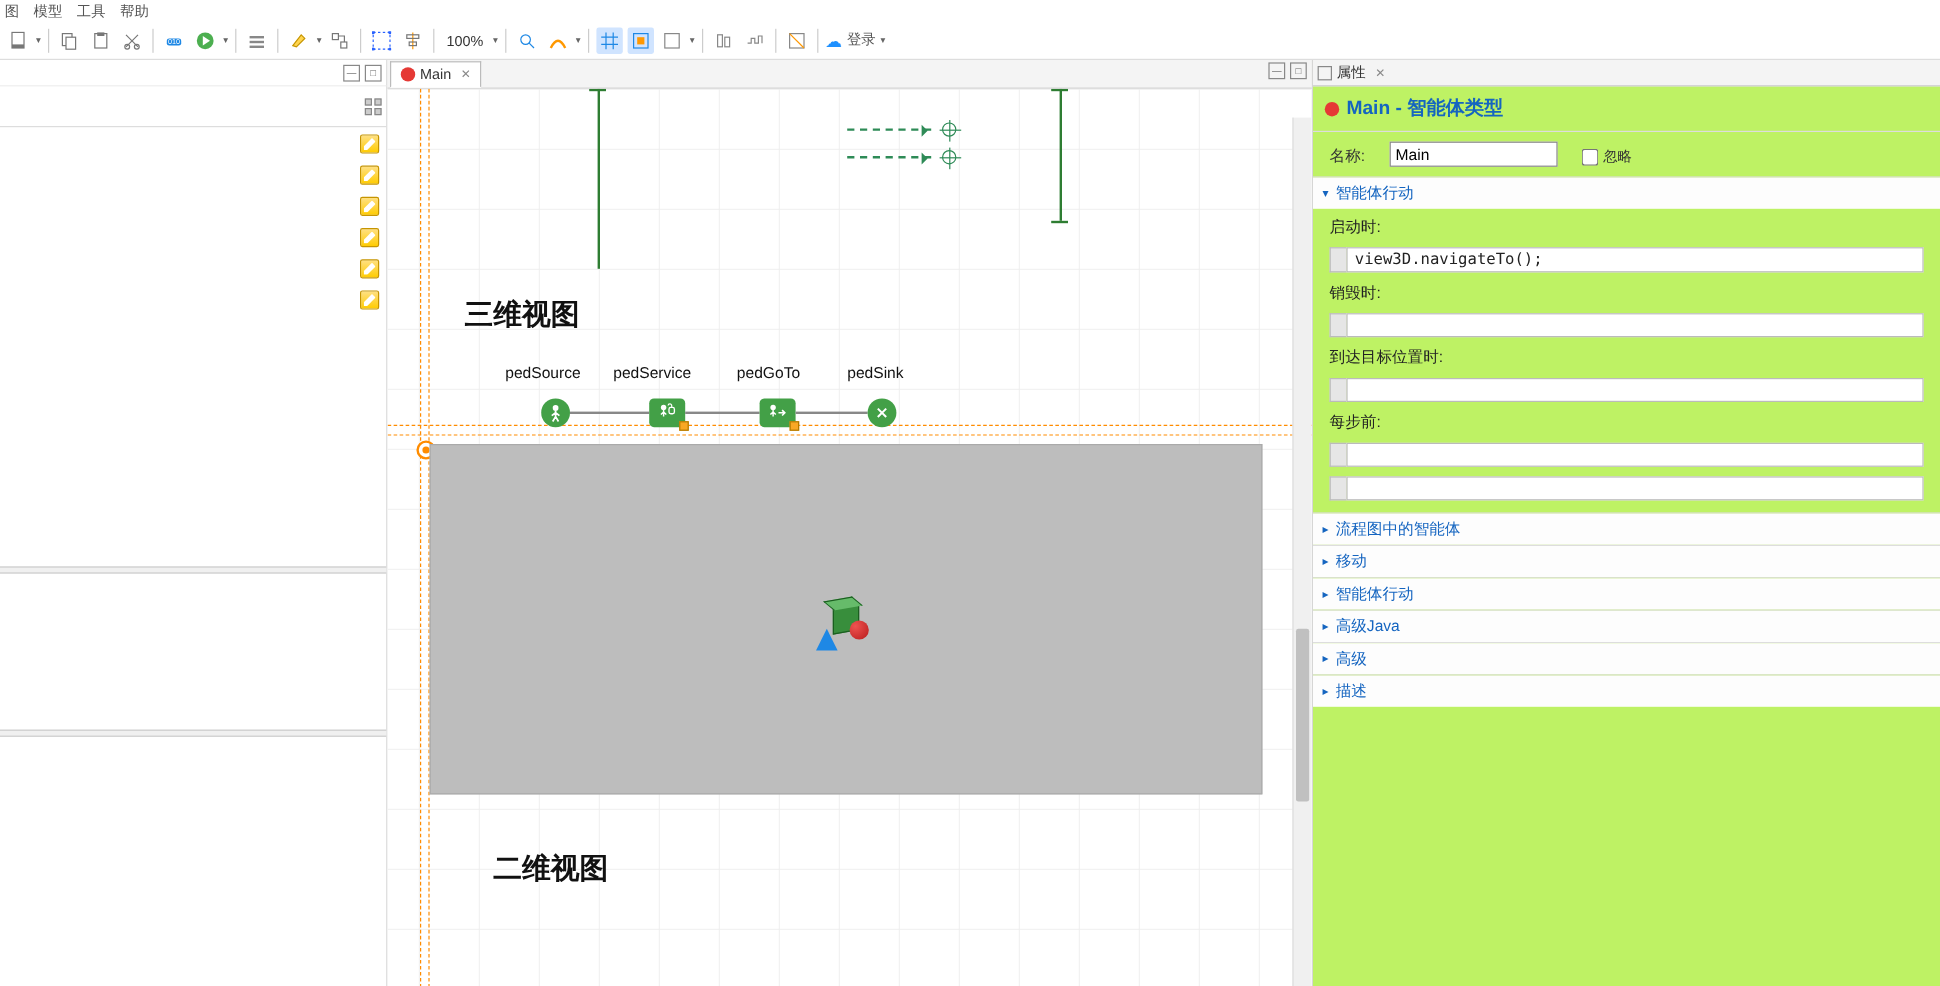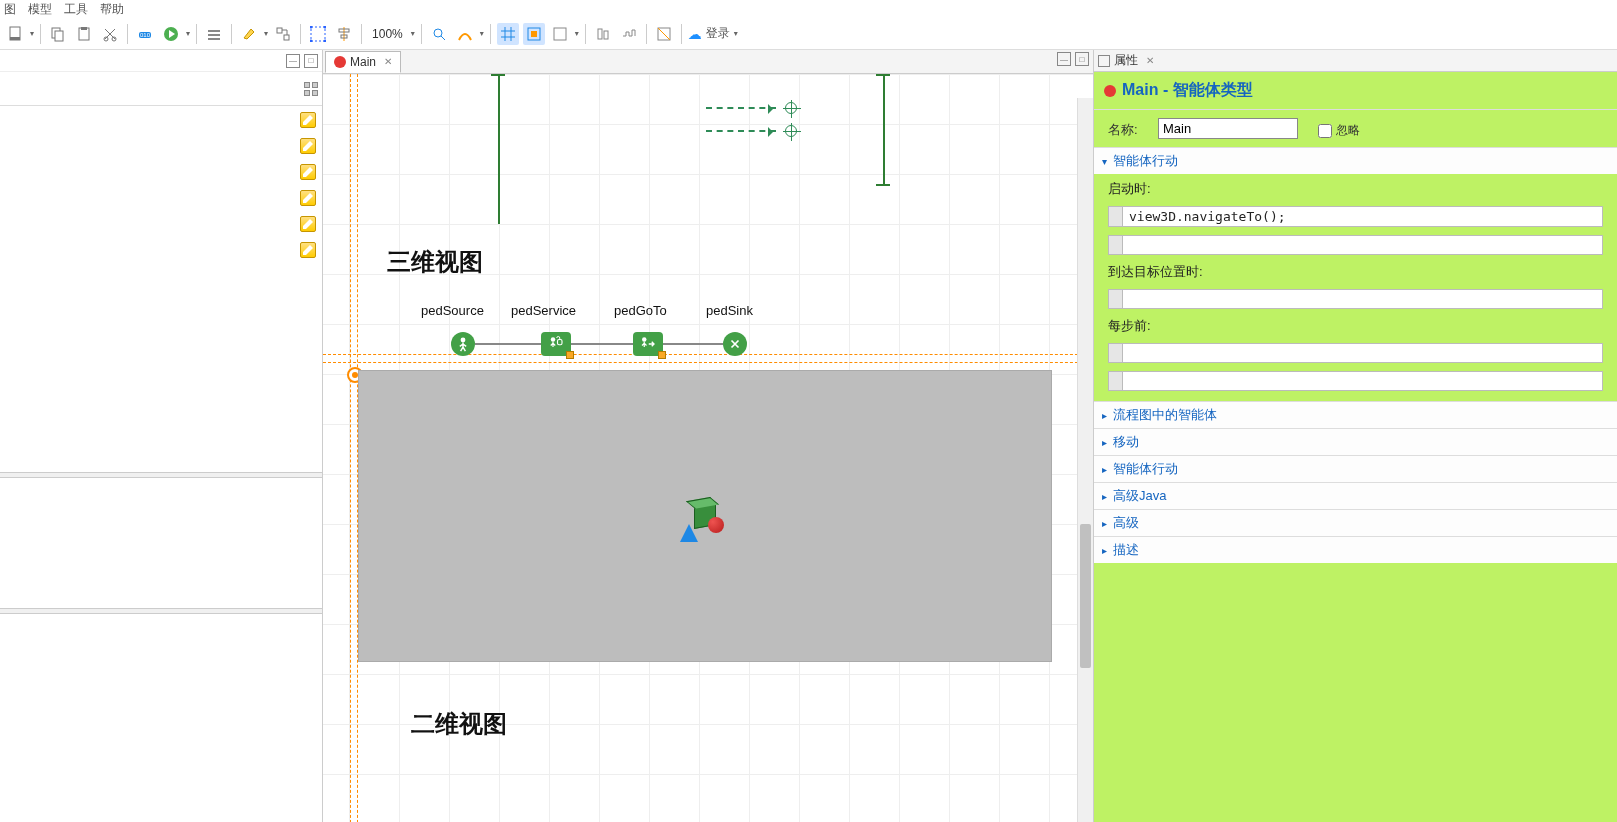--- a/index.html
+++ b/index.html
@@ -420,20 +420,21 @@
         <span class="caret">▾</span>
         <span class="label">智能体行动</span>
       </div>
       <div class="section-body">
         <div class="field-label">启动时:</div>
         <div class="code-field">
           <div class="handle"></div>
           <div class="value">view3D.navigateTo();</div>
         </div>
 
+        <div class="field-label">销毁时:</div>
         <div class="code-field">
           <div class="handle"></div>
           <div class="value"></div>
         </div>
 
         <div class="field-label">到达目标位置时:</div>
         <div class="code-field">
           <div class="handle"></div>
           <div class="value"></div>
         </div>

